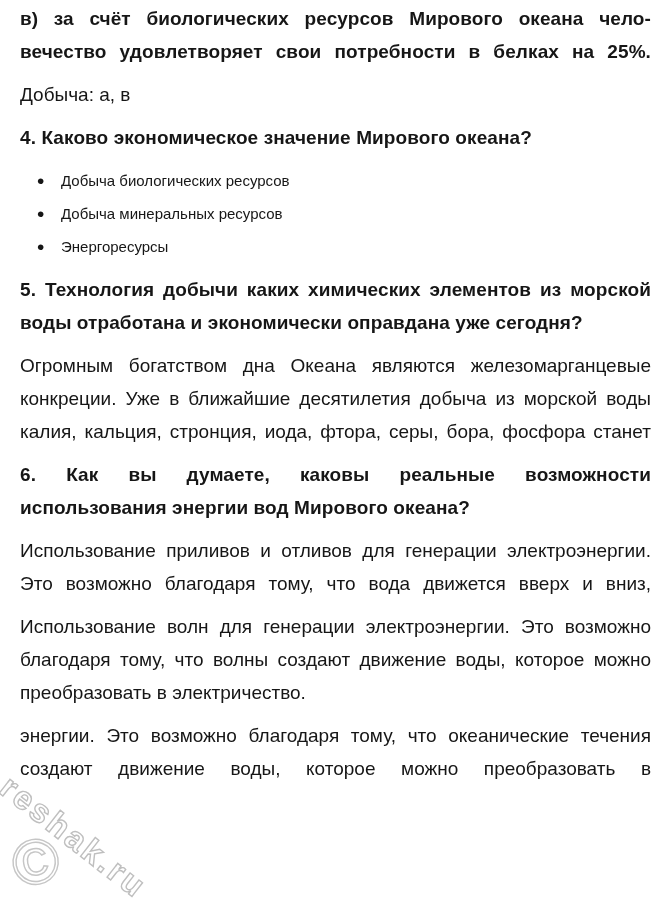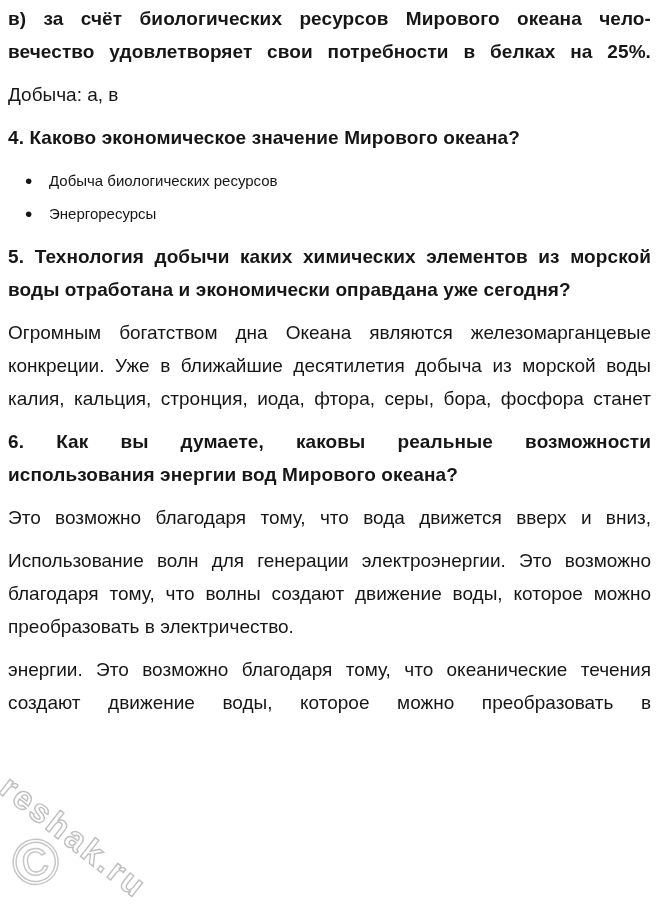--- a/index.html
+++ b/index.html
@@ -12,21 +12,21 @@
     width: 656px;
     height: 924px;
     overflow: hidden;
     background: #ffffff;
     color: #161616;
     font-family: "Liberation Sans", sans-serif;
   }
   .doc {
     position: relative;
     z-index: 1;
-    padding: 2px 5px 0 8px;
+    padding: 2px 5px 0 20px;
   }
   .block {
     margin: 0 0 10px 0;
     font-size: 19px;
     line-height: 33px;
   }
   .block.bold {
     font-weight: bold;
     letter-spacing: 0.1px;
   }
@@ -101,36 +101,38 @@
         <div class="line fill">вечество удовлетворяет свои потребности в белках на 25%.</div>
       </div>
       <div class="block">
         <div class="line">Добыча: а, в</div>
       </div>
       <div class="block bold">
         <div class="line">4. Каково экономическое значение Мирового океана?</div>
       </div>
       <ul class="bullet-list">
         <li class="bullet-item">Добыча биологических ресурсов</li>
+        <li class="bullet-item">Добыча минеральных ресурсов</li>
         <li class="bullet-item">Энергоресурсы</li>
       </ul>
       <div class="block bold">
         <div class="line fill">5. Технология добычи каких химических элементов из морской</div>
         <div class="line">воды отработана и экономически оправдана уже сегодня?</div>
       </div>
       <div class="block">
         <div class="line fill">Огромным богатством дна Океана являются железомарганцевые</div>
         <div class="line fill">конкреции. Уже в ближайшие десятилетия добыча из морской воды</div>
         <div class="line fill">калия, кальция, стронция, иода, фтора, серы, бора, фосфора станет</div>
       </div>
       <div class="block bold">
         <div class="line fill">6. Как вы думаете, каковы реальные возможности</div>
         <div class="line">использования энергии вод Мирового океана?</div>
       </div>
       <div class="block">
+        <div class="line fill">Использование приливов и отливов для генерации электроэнергии.</div>
         <div class="line fill">Это возможно благодаря тому, что вода движется вверх и вниз,</div>
       </div>
       <div class="block">
         <div class="line fill">Использование волн для генерации электроэнергии. Это возможно</div>
         <div class="line fill">благодаря тому, что волны создают движение воды, которое можно</div>
         <div class="line">преобразовать в электричество.</div>
       </div>
       <div class="block">
         <div class="line fill">энергии. Это возможно благодаря тому, что океанические течения</div>
         <div class="line fill">создают движение воды, которое можно преобразовать в</div>

